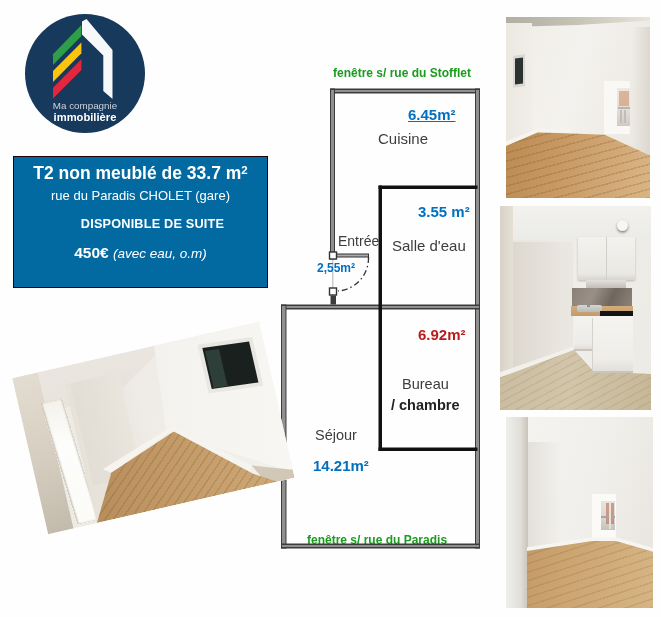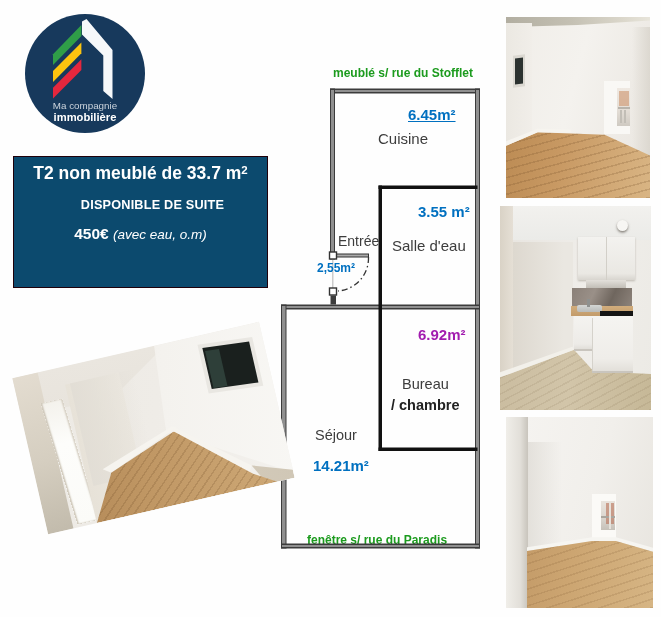--- a/index.html
+++ b/index.html
@@ -15,27 +15,28 @@
 
   <polygon points="28.0,40.2 56.4,10.9 56.4,21.9 28.0,51.1" fill="#2f9e48"></polygon>
   <polygon points="28.0,56.9 56.4,28.4 56.4,39.3 28.0,67.9" fill="#fcc40f"></polygon>
   <polygon points="28.0,73.7 56.4,45.2 56.4,56.1 28.0,84.6" fill="#e5273d"></polygon>
 
   <polygon points="57.0,7.5 61.5,5.0 87.5,36.0 87.5,85.0 78.3,77.0 78.3,41.5 57.0,20.5" fill="#f6f8fa"></polygon>
   <text x="60" y="95" font-size="9.8" fill="#ccd4dd" text-anchor="middle" font-family="Liberation Sans">Ma compagnie</text>
   <text x="60" y="107" font-size="11.2" font-weight="bold" fill="#ffffff" text-anchor="middle" font-family="Liberation Sans">immobilière</text>
 </svg>
 
-<div class="abs" style="left:13px;top:156px;width:253px;height:130px;background:#0c4a6e;border:1.5px solid #20000a;text-align:center;color:#fff;">
+<div class="abs" style="left:13px;top:156px;width:253px;height:130px;background:#0369a1;border:1.5px solid #20000a;text-align:center;color:#fff;">
   <div style="margin-top:6px;font-size:17.5px;font-weight:bold;">T2 non meublé de 33.7 m<span style="font-size:11.5px;vertical-align:5px;">2</span></div>
+  <div style="margin-top:4px;font-size:13px;">rue du Paradis CHOLET (gare)</div>
   <div style="margin-top:14px;font-size:12.7px;font-weight:bold;letter-spacing:0.2px;padding-left:24px;">DISPONIBLE DE SUITE</div>
   <div style="margin-top:13px;font-size:15.5px;"><b>450€</b> <i style="font-size:13.5px;">(avec eau, o.m)</i></div>
 </div>
 
-<div class="txt" style="left:333px;top:66px;font-size:12px;font-weight:bold;color:#1c9b1e;">meublé s/ rue du Stofflet</div>
+<div class="txt" style="left:333px;top:66px;font-size:12px;font-weight:bold;color:#1c9b1e;">fenêtre s/ rue du Stofflet</div>
 <div class="txt" style="left:307px;top:533px;font-size:12px;font-weight:bold;color:#1c9b1e;">fenêtre s/ rue du Paradis</div>
 
 <svg class="abs" style="left:270px;top:80px;" width="230" height="480" viewBox="0 0 230 480">
 
   <g>
 
     <rect x="60" y="8.5" width="150" height="5" fill="#3c3c3c"></rect>
     <rect x="61" y="10" width="148" height="2" fill="#909090"></rect>
 
     <rect x="60" y="8.5" width="5" height="171" fill="#3c3c3c"></rect>
@@ -74,21 +75,21 @@
   <rect x="59.5" y="172" width="7" height="7" fill="#ffffff" stroke="#333" stroke-width="1.4"></rect>
   <rect x="59.5" y="208" width="7" height="7" fill="#ffffff" stroke="#333" stroke-width="1.4"></rect>
 </svg>
 
 <div class="txt" style="left:408px;top:106px;font-size:15px;color:#0070c0;font-weight:bold;text-decoration:underline;">6.45m²</div>
 <div class="txt" style="left:378px;top:130px;font-size:15px;color:#3d3d3d;">Cuisine</div>
 <div class="txt" style="left:418px;top:203px;font-size:15px;color:#0070c0;font-weight:bold;">3.55 m²</div>
 <div class="txt" style="left:392px;top:237px;font-size:15px;color:#3d3d3d;">Salle d'eau</div>
 <div class="txt" style="left:338px;top:233px;font-size:14px;color:#3d3d3d;">Entrée</div>
 <div class="txt" style="left:317px;top:261px;font-size:12px;color:#0070c0;font-weight:bold;">2,55m²</div>
-<div class="txt" style="left:418px;top:326px;font-size:15px;color:#a21caf;font-weight:bold;">6.92m²</div>
+<div class="txt" style="left:418px;top:326px;font-size:15px;color:#b91c1c;font-weight:bold;">6.92m²</div>
 <div class="txt" style="left:402px;top:376px;font-size:14.5px;color:#3d3d3d;">Bureau</div>
 <div class="txt" style="left:391px;top:397px;font-size:14.5px;color:#222;font-weight:bold;">/ chambre</div>
 <div class="txt" style="left:315px;top:427px;font-size:14.5px;color:#3d3d3d;">Séjour</div>
 <div class="txt" style="left:313px;top:457px;font-size:15px;color:#0070c0;font-weight:bold;">14.21m²</div>
 
 <div class="abs" style="left:506px;top:17px;width:144px;height:181px;background:linear-gradient(105deg,#f0ede8 0%,#f4f2ee 45%,#e9e5df 100%);overflow:hidden;">
 
   <div class="abs" style="left:0;top:0;width:100%;height:10px;background:linear-gradient(90deg,#b2aea1 0%,#c4c0b3 45%,#dad6ca 80%,#e8e5db 100%);clip-path:polygon(0 0,100% 0,100% 35%,50% 80%,0 100%);"></div>
 
   <div class="abs" style="left:0;top:6px;width:26px;height:100%;background:linear-gradient(90deg,#ebe8e2,#f1eee9);"></div>

